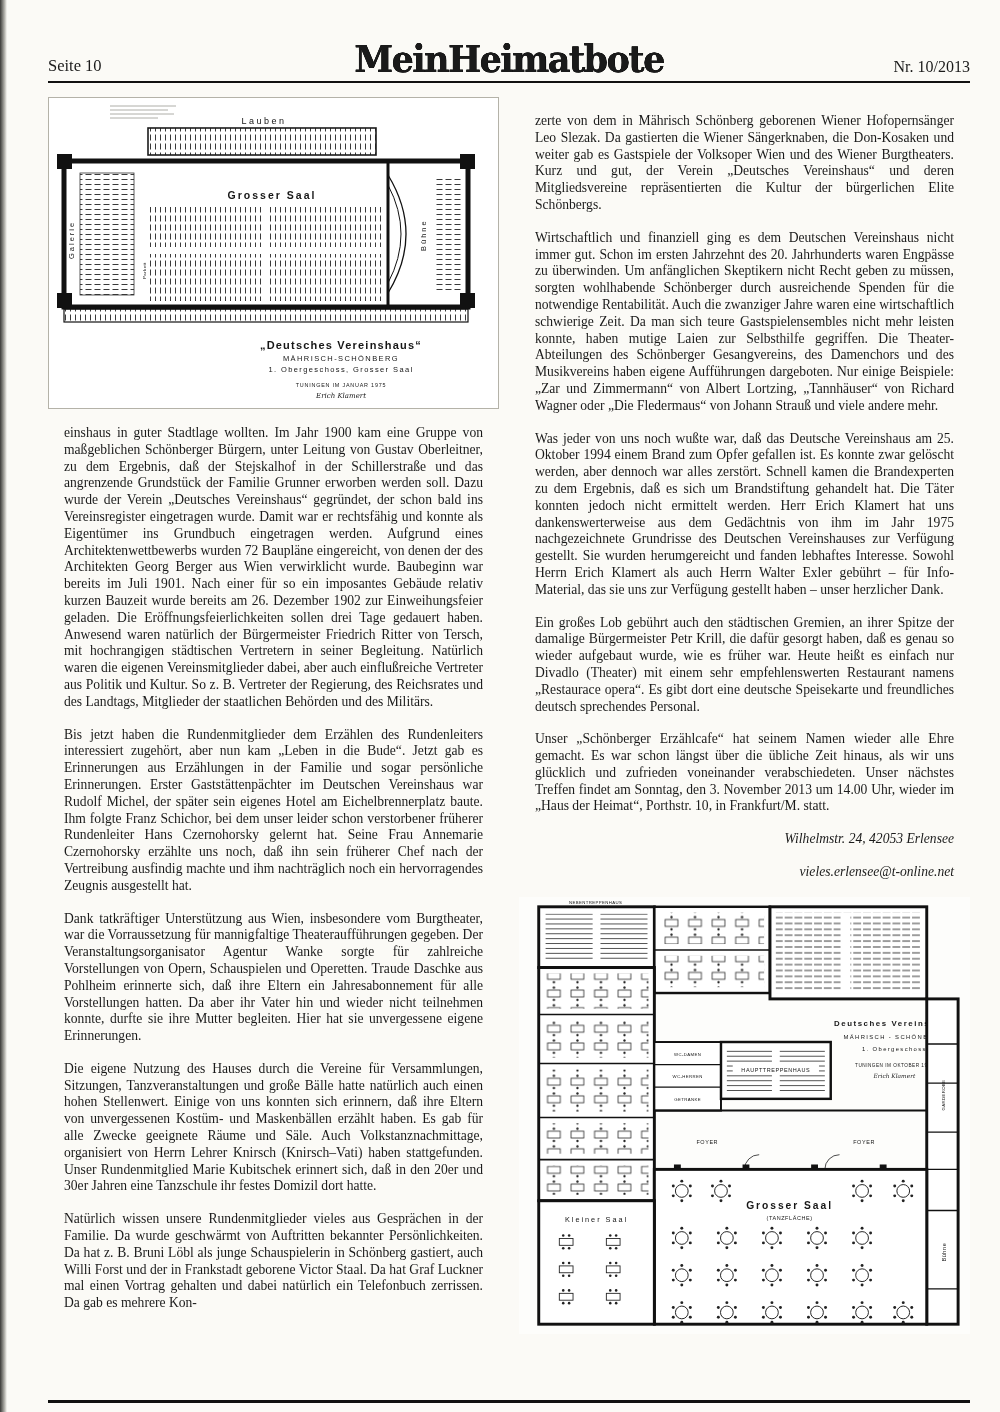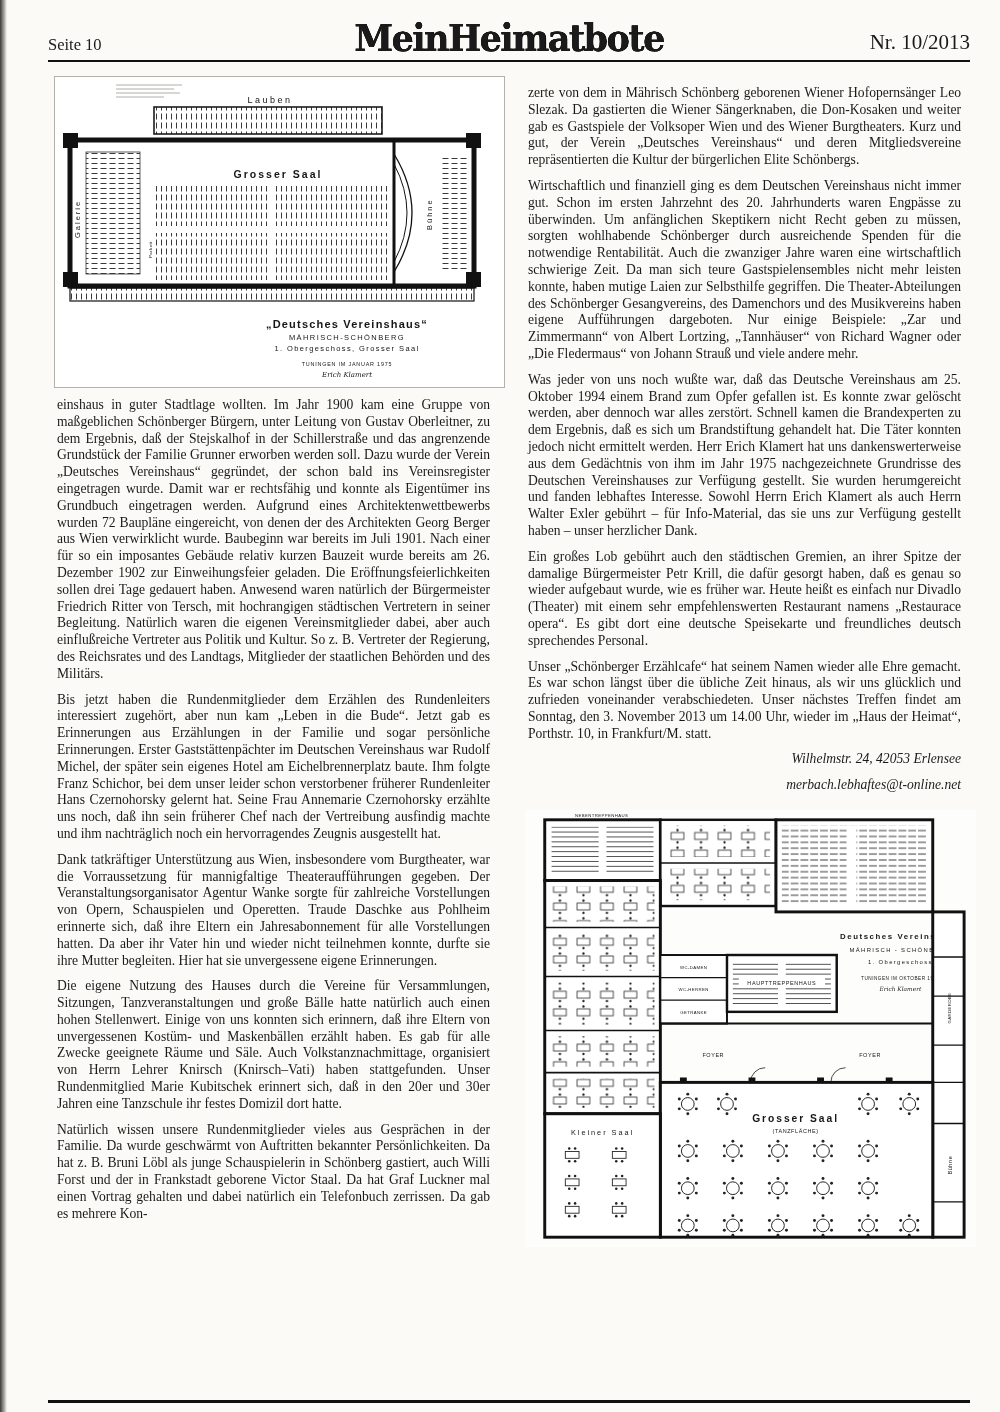--- a/index.html
+++ b/index.html
@@ -5,36 +5,36 @@
   html,body{margin:0;padding:0;}
   body{
     width:1000px;height:1412px;overflow:hidden;
     background:#fbfaf6;color:#1a1a1a;
     font-family:"Liberation Serif", serif;
     position:relative;
   }
   .scan-edge{position:absolute;left:0;top:0;bottom:0;width:7px;
     background:linear-gradient(to right,#3a3a38,#bdbcb6 70%,rgba(0,0,0,0));}
   .page{position:relative;width:100%;height:100%;box-sizing:border-box;
-    padding:20px 30px 18px 48px;border-radius:32px;}
+    padding:41px 30px 18px 48px;border-radius:32px;}
   
   .page-header{display:grid;grid-template-columns:1fr auto 1fr;align-items:end;
     border-bottom:2.6px solid #111;padding-bottom:5px;}
   .page-num{font-size:16.5px;justify-self:start;}
-  .issue{font-size:21px;justify-self:end;}
+  .issue{font-size:16px;justify-self:end;}
   .masthead{
     font-family:"DejaVu Serif", serif;font-weight:bold;font-size:35px;line-height:1;
     letter-spacing:-1.5px;transform:scaleY(1.06);
     text-shadow:0 0 .5px #000, .3px 0 0 #000;
   }
   
   .columns{display:flex;gap:20px;margin-top:14px;}
   .col{width:451px;text-align:justify;hyphens:auto;}
-  .col p{margin:9px;font-size:13.6px;line-height:16.8px;}
-  figure{margin:0 0 7px 6px;}
+  .col p{margin:16px;font-size:13.6px;line-height:16.8px;}
+  figure{margin:0 0 7px 0;}
   .figure-top svg{display:block;background:#fff;}
   .figure-bottom{margin-top:16px;}
   .figure-bottom svg{display:block;background:#fdfdfb;}
   .sig{text-align:right;font-style:italic;}
   .footer-rule{position:absolute;left:48px;right:30px;bottom:9px;border-top:3px solid #101010;}
   
   svg text{fill:#161616;font-family:"Liberation Sans", sans-serif;}
   .t-plan{font-size:9px;letter-spacing:2.5px;}
   .t-plan-b{font-size:10.5px;letter-spacing:2px;font-weight:bold;}
   .t-vert{font-size:7.5px;letter-spacing:2px;}
@@ -135,21 +135,21 @@
       <p>Natürlich wissen unsere Rundenmitglieder vieles aus Gesprächen in der Familie. Da wurde geschwärmt von Auftritten bekannter Persönlichkeiten. Da hat z. B. Bruni Löbl als junge Schauspielerin in Schönberg gastiert, auch Willi Forst und der in Frankstadt geborene Victor Staal. Da hat Graf Luckner mal einen Vortrag gehalten und dabei natürlich ein Telefonbuch zerrissen. Da gab es mehrere Kon-</p>
     </div>
 
     <div class="col">
       <p>zerte von dem in Mährisch Schönberg geborenen Wiener Hofopernsänger Leo Slezak. Da gastierten die Wiener Sängerknaben, die Don-Kosaken und weiter gab es Gastspiele der Volksoper Wien und des Wiener Burgtheaters. Kurz und gut, der Verein „Deutsches Vereinshaus“ und deren Mitgliedsvereine repräsentierten die Kultur der bürgerlichen Elite Schönbergs.</p>
       <p>Wirtschaftlich und finanziell ging es dem Deutschen Vereinshaus nicht immer gut. Schon im ersten Jahrzehnt des 20. Jahrhunderts waren Engpässe zu überwinden. Um anfänglichen Skeptikern nicht Recht geben zu müssen, sorgten wohlhabende Schönberger durch ausreichende Spenden für die notwendige Rentabilität. Auch die zwanziger Jahre waren eine wirtschaftlich schwierige Zeit. Da man sich teure Gastspielensembles nicht mehr leisten konnte, haben mutige Laien zur Selbsthilfe gegriffen. Die Theater-Abteilungen des Schönberger Gesangvereins, des Damenchors und des Musikvereins haben eigene Aufführungen dargeboten. Nur einige Beispiele: „Zar und Zimmermann“ von Albert Lortzing, „Tannhäuser“ von Richard Wagner oder „Die Fledermaus“ von Johann Strauß und viele andere mehr.</p>
       <p>Was jeder von uns noch wußte war, daß das Deutsche Vereinshaus am 25. Oktober 1994 einem Brand zum Opfer gefallen ist. Es konnte zwar gelöscht werden, aber dennoch war alles zerstört. Schnell kamen die Brandexperten zu dem Ergebnis, daß es sich um Brandstiftung gehandelt hat. Die Täter konnten jedoch nicht ermittelt werden. Herr Erich Klamert hat uns dankenswerterweise aus dem Gedächtnis von ihm im Jahr 1975 nachgezeichnete Grundrisse des Deutschen Vereinshauses zur Verfügung gestellt. Sie wurden herumgereicht und fanden lebhaftes Interesse. Sowohl Herrn Erich Klamert als auch Herrn Walter Exler gebührt – für Info-Material, das sie uns zur Verfügung gestellt haben – unser herzlicher Dank.</p>
       <p>Ein großes Lob gebührt auch den städtischen Gremien, an ihrer Spitze der damalige Bürgermeister Petr Krill, die dafür gesorgt haben, daß es genau so wieder aufgebaut wurde, wie es früher war. Heute heißt es einfach nur Divadlo (Theater) mit einem sehr empfehlenswerten Restaurant namens „Restaurace opera“. Es gibt dort eine deutsche Speisekarte und freundliches deutsch sprechendes Personal.</p>
       <p>Unser „Schönberger Erzählcafe“ hat seinem Namen wieder alle Ehre gemacht. Es war schon längst über die übliche Zeit hinaus, als wir uns glücklich und zufrieden voneinander verabschiedeten. Unser nächstes Treffen findet am Sonntag, den 3. November 2013 um 14.00 Uhr, wieder im „Haus der Heimat“, Porthstr. 10, in Frankfurt/M. statt.</p>
       <p class="sig">Wilhelmstr. 24, 42053 Erlensee</p>
-      <p class="sig">merbach.lebhaftes@t-online.net</p>
+      <p class="sig">vieles.erlensee@t-online.net</p>
 
       <figure class="figure-bottom">
         <svg viewBox="0 0 460 446" width="451" height="437">
           <defs>
             <pattern id="f2-st" width="6" height="5" patternUnits="userSpaceOnUse">
               <line x1="0" y1="2.5" x2="6" y2="2.5" stroke="#222" stroke-width="0.8"></line>
             </pattern>
             <pattern id="f2-ht" width="10" height="6" patternUnits="userSpaceOnUse">
               <line x1="1" y1="3" x2="9" y2="3" stroke="#222" stroke-width="0.9"></line>
             </pattern>

